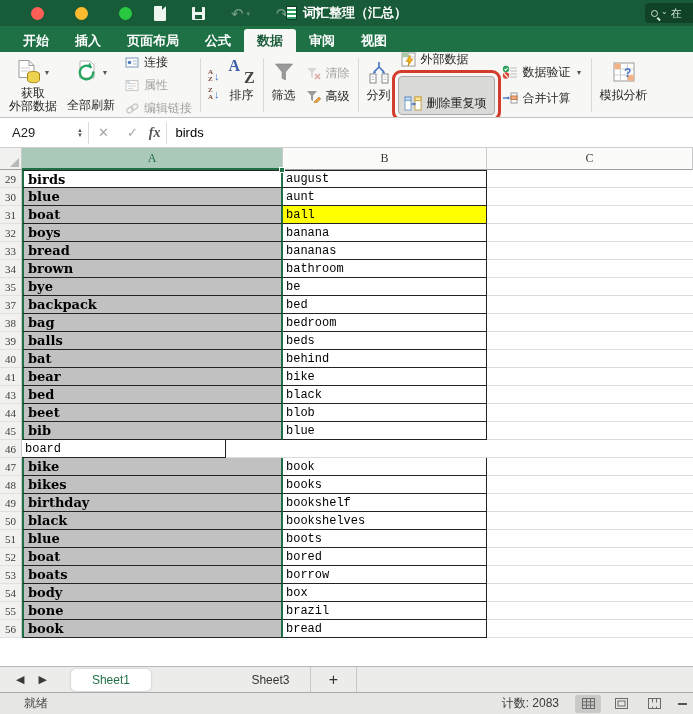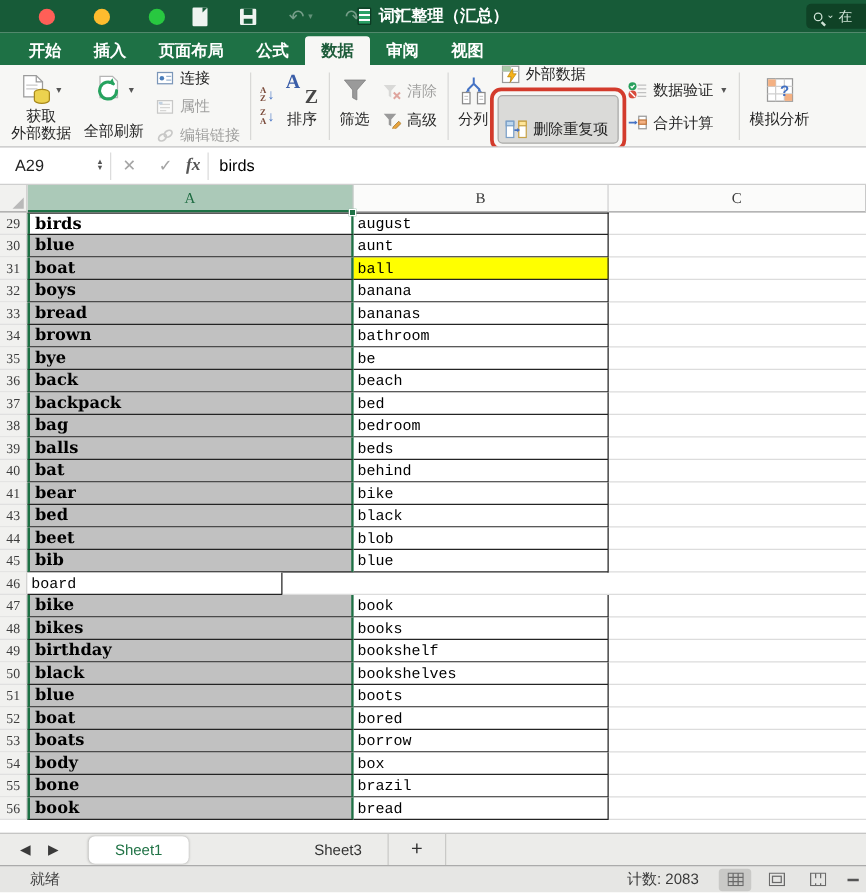--- a/index.html
+++ b/index.html
@@ -413,26 +413,20 @@
           <div class="cb">bathroom</div>
           <div class="cc"></div>
         </div>
         <div class="grow">
           <div class="rn">35</div>
           <div class="ca">bye</div>
           <div class="cb">be</div>
           <div class="cc"></div>
         </div>
         <div class="grow">
-          <div class="rn">36</div>
-          <div class="ca">back</div>
-          <div class="cb">beach</div>
-          <div class="cc"></div>
-        </div>
-        <div class="grow">
           <div class="rn">37</div>
           <div class="ca">backpack</div>
           <div class="cb">bed</div>
           <div class="cc"></div>
         </div>
         <div class="grow">
           <div class="rn">38</div>
           <div class="ca">bag</div>
           <div class="cb">bedroom</div>
           <div class="cc"></div>

